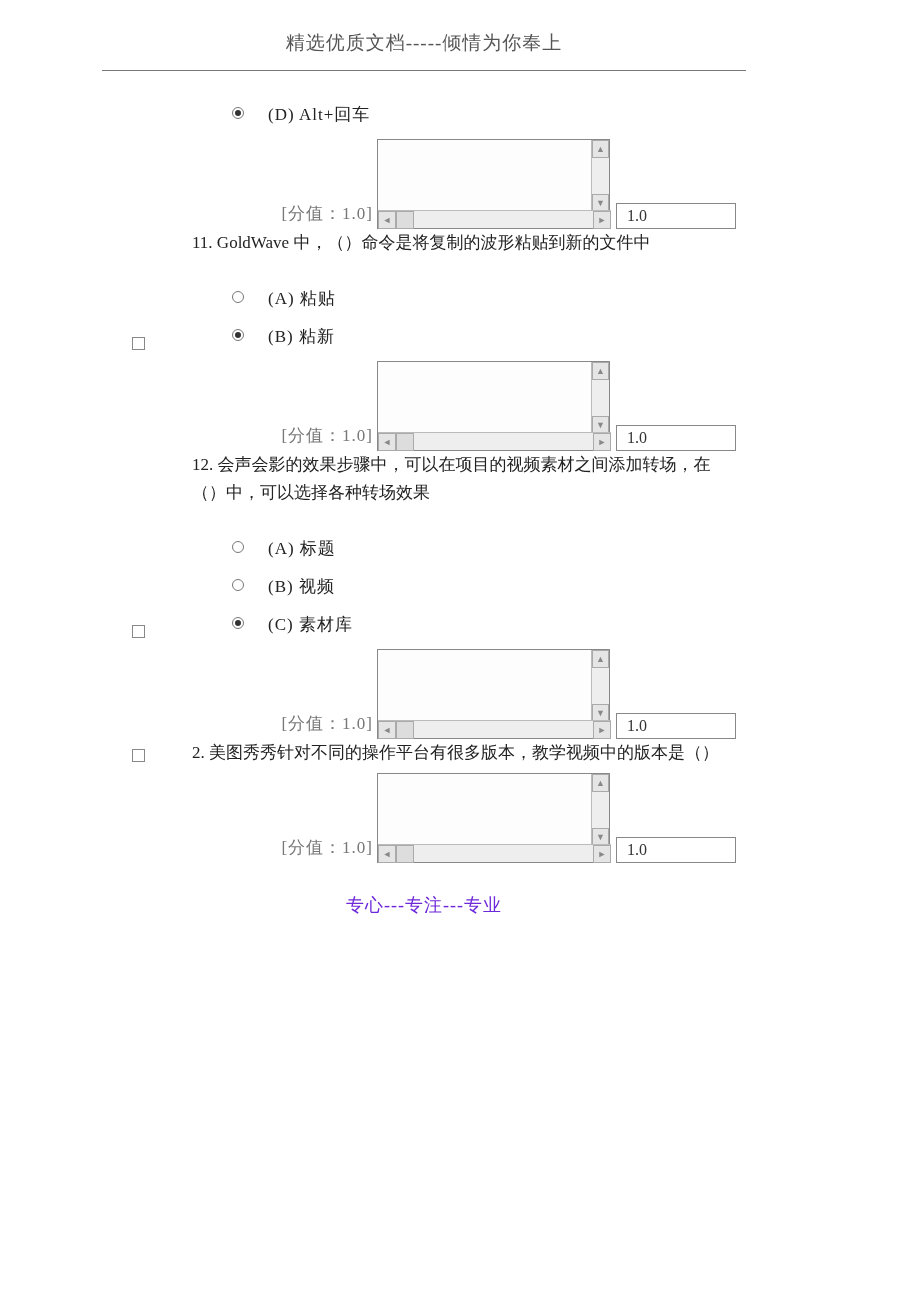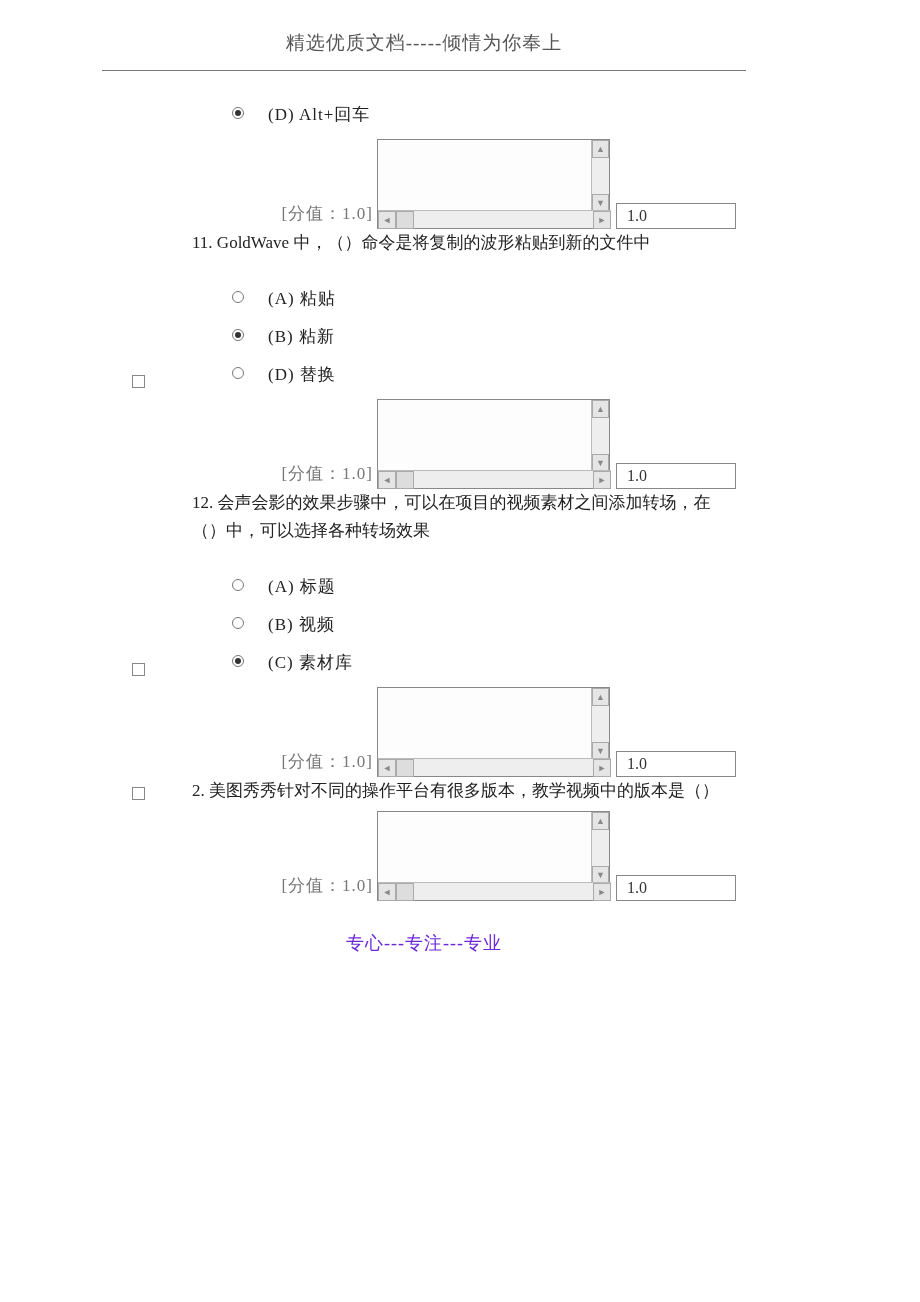--- a/index.html
+++ b/index.html
@@ -230,24 +230,20 @@
             <div class="q-text">11. GoldWave 中，（）命令是将复制的波形粘贴到新的文件中</div>
             <div class="opts">
               <div class="opt">
                 <span class="radio"></span>
                 <span class="opt-label">(A) 粘贴</span>
               </div>
               <div class="opt">
                 <span class="radio selected"></span>
                 <span class="opt-label">(B) 粘新</span>
               </div>
-              <div class="opt">
-                <span class="radio"></span>
-                <span class="opt-label">(D) 替换</span>
-              </div>
             </div>
           </div>
         </div>
         <div class="score-row">
           <span class="score-label">[分值：1.0]</span>
           <div class="embed-box">
             <div class="vscroll">
               <div class="vbtn">▲</div>
               <div class="vbtn">▼</div>
             </div>

